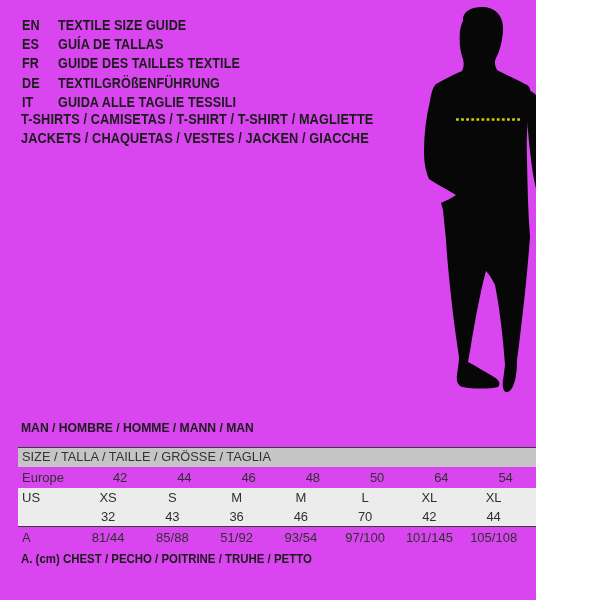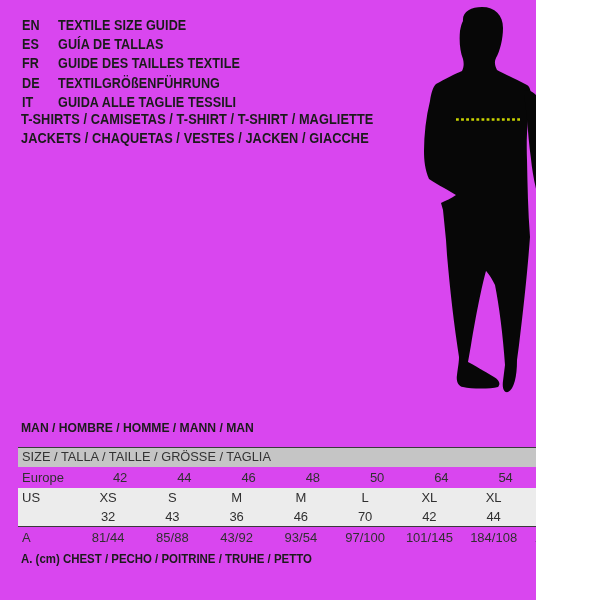--- a/index.html
+++ b/index.html
@@ -217,24 +217,24 @@
       <span class="t-cell">44</span>
       <span class="t-cell">46</span>
     </div>
 
     <div class="t-sep"></div>
 
     <div class="t-row r-a">
       <span class="t-label">A</span>
       <span class="t-cell">81/44</span>
       <span class="t-cell">85/88</span>
-      <span class="t-cell">43/92</span>
+      <span class="t-cell">51/92</span>
       <span class="t-cell">93/54</span>
       <span class="t-cell">97/100</span>
       <span class="t-cell">101/145</span>
-      <span class="t-cell">184/108</span>
+      <span class="t-cell">105/108</span>
       <span class="t-cell">109/112</span>
     </div>
   </div>
 
   <div class="footnote">A. (cm) CHEST / PECHO / POITRINE / TRUHE / PETTO</div>
 
 </div>
 
 </body></html>

